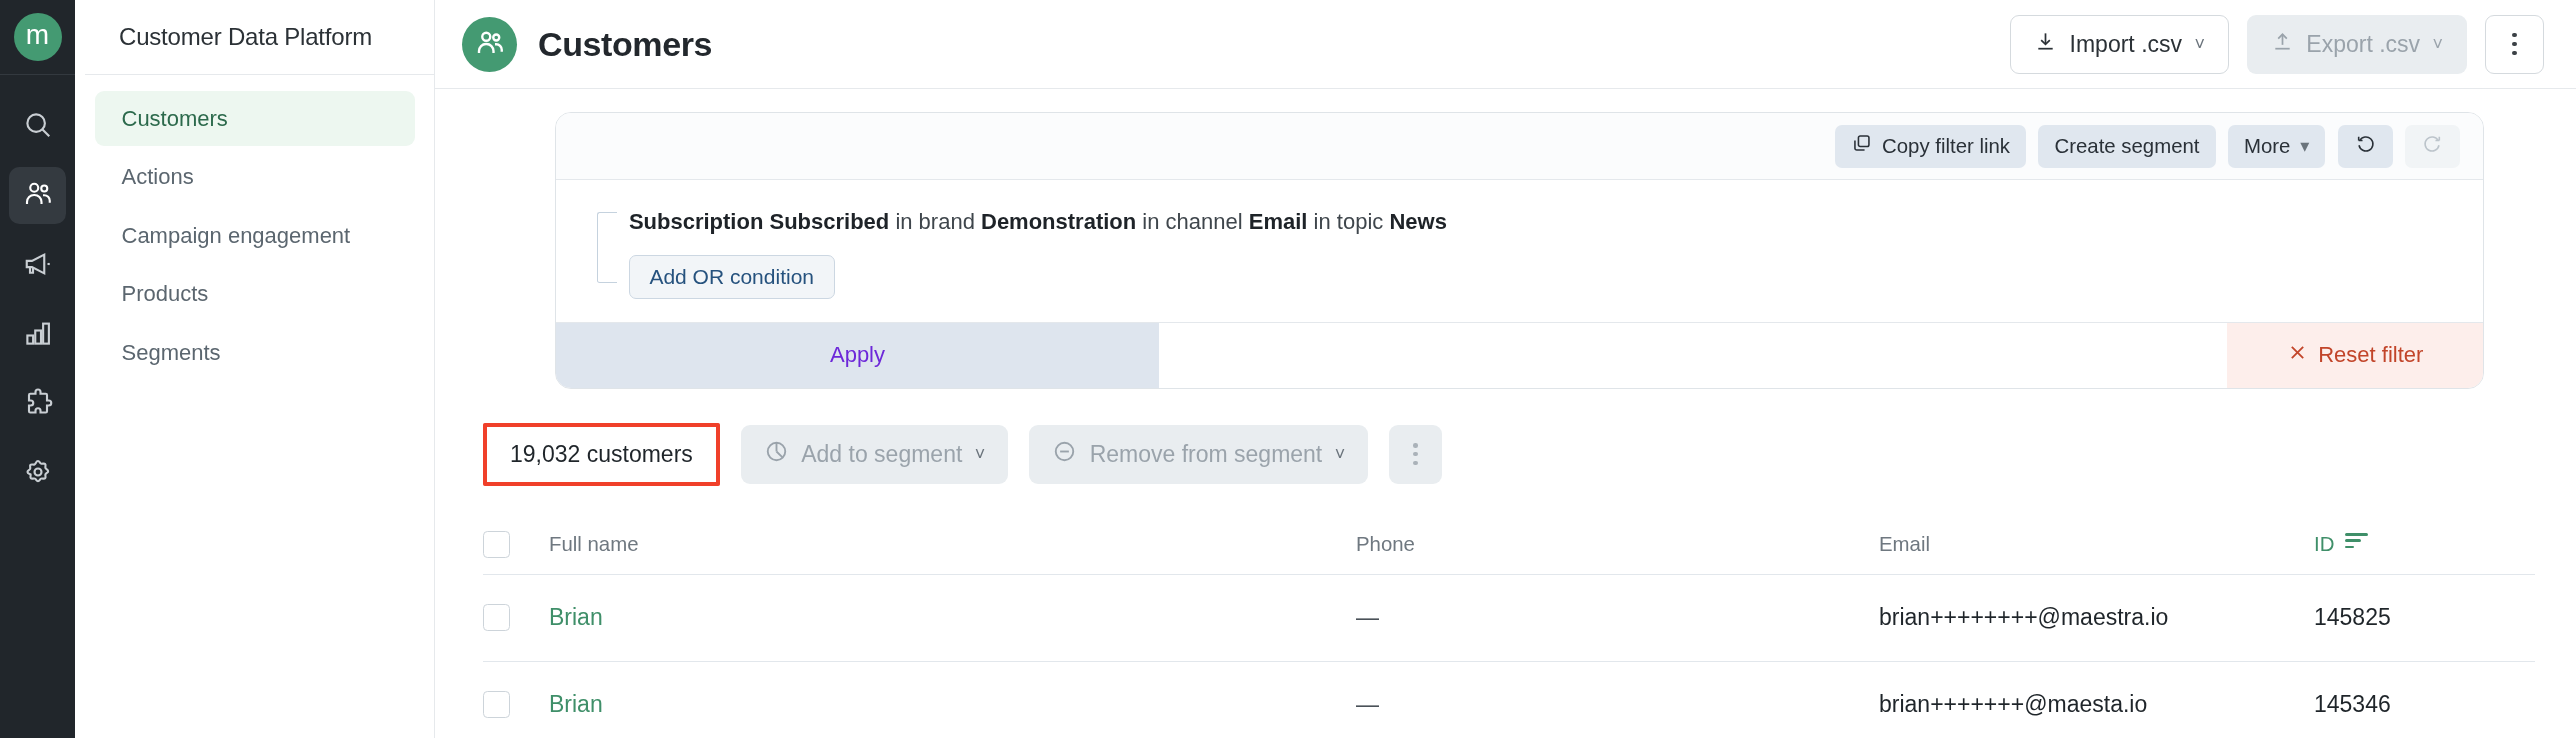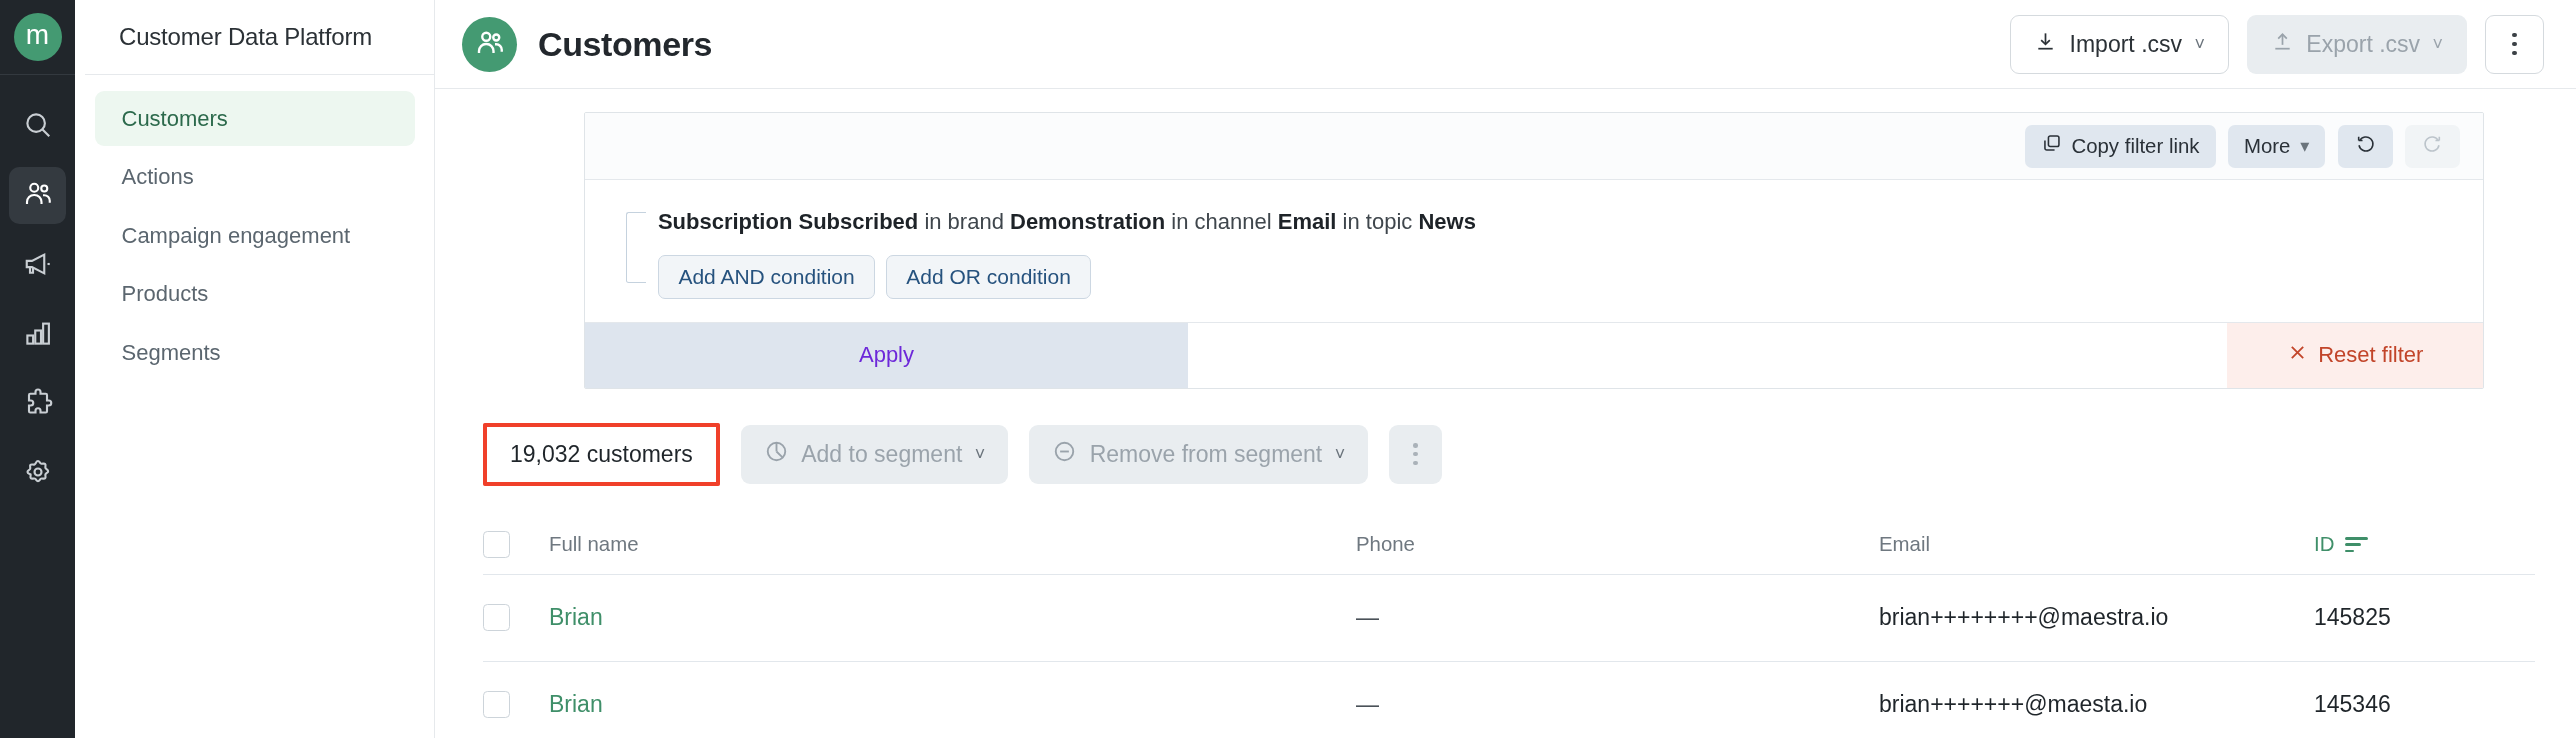--- a/index.html
+++ b/index.html
@@ -87,22 +87,22 @@
   .caret { font-size: 18px; color: #6b747c; }
   .btn.muted .caret { color: #9aa3ab; }
   .kebab { display: flex; flex-direction: column; gap: 4.4px; align-items: center; }
   .kebab i { width: 4.4px; height: 4.4px; border-radius: 50%; background: #3b4146; display: block; }
 
   
   .content { flex: 1 1 auto; padding: 23px 41px 0 41px; overflow: hidden; }
 
   
   .filter-card {
-    border: 0.9px solid #dfe4e8; border-radius: 2px; overflow: hidden;
-    background: #ffffff; margin-left: 108px; margin-right: 51px;
+    border: 0.9px solid #dfe4e8; border-radius: 16px; overflow: hidden;
+    background: #ffffff; margin-left: 79px; margin-right: 51px;
   }
   .filter-toolbar {
     height: 67px; background: #fbfcfd;
     display: flex; align-items: center; justify-content: flex-end;
     gap: 12.4px; padding: 0 23px;
     border-bottom: 0.9px solid #e4e8ec;
   }
   .fbtn {
     height: 43px; border-radius: 7px; border: none;
     background: #e0e7ef; color: #2a3138; font-size: 20.4px;
@@ -165,21 +165,21 @@
   .trow { display: flex; align-items: center; border-bottom: 0.9px solid #e2e7ec; }
   .thead { height: 59px; }
   .tbody-row { height: 87px; }
   .c-check { width: 66px; flex: 0 0 66px; display: flex; align-items: center; }
   .cbox { width: 27px; height: 27px; border: 1.8px solid #cdd4da; border-radius: 4.4px; background: #fff; }
   .c-name { flex: 0 0 807px; }
   .c-phone { flex: 0 0 523px; }
   .c-email { flex: 0 0 435px; }
   .c-id { flex: 1 1 auto; }
   .th { font-size: 20.4px; color: #6f7880; }
-  .th.sorted { color: #3f8f69; display: flex; align-items: center; gap: 10.6px; }
+  .th.sorted { color: #3f8f69; display: flex; gap: 10.6px; }
   .sort-ico { display: flex; flex-direction: column; gap: 3.5px; }
   .sort-ico i { display: block; height: 2.7px; background: #3f8f69; border-radius: 1.8px; }
   .sort-ico i:nth-child(1) { width: 23px; }
   .sort-ico i:nth-child(2) { width: 16px; }
   .sort-ico i:nth-child(3) { width: 9px; }
   .cell { font-size: 23px; color: #1f252a; }
   .cell.link { color: #3f8f69; }
   .cell.dash { color: #4a5158; }
 </style>
 </head>
@@ -323,20 +323,23 @@
       <div class="filter-card">
         <div class="filter-toolbar">
           <button class="fbtn">
             <span>
               <svg viewBox="0 0 24 24">
                   <rect x="8.5" y="3.5" width="12" height="12" rx="2"></rect>
                   <path d="M15.5 19.5h-9a2 2 0 0 1-2-2v-9"></path>
                 </svg>
             </span>
             <span>Copy filter link</span>
+          </button>
+          <button class="fbtn">
+            <span>Create segment</span>
           </button>
           <button class="fbtn">
             <span>More</span>
             <span class="caret">▾</span>
           </button>
           <button class="fbtn square">
             <span>
               <svg viewBox="0 0 24 24" stroke-width="2">
                   <path d="M4.2 8.6V4.2"></path>
                   <path d="M4.2 8.6h4.4"></path>
@@ -354,21 +357,20 @@
             </span>
           </button>
         </div>
 
         <div class="filter-body">
           <div class="cond-wrap">
             <div class="bracket"></div>
             <div class="cond-col">
               <div class="cond-text"><b>Subscription Subscribed</b><span> in brand </span><b>Demonstration</b><span> in channel </span><b>Email</b><span> in topic </span><b>News</b></div>
               <div class="cond-btns">
-                <button class="cond-btn">Add AND condition</button>
                 <button class="cond-btn">Add OR condition</button>
               </div>
             </div>
           </div>
         </div>
 
         <div class="filter-foot">
           <div class="apply-cell">
             <span>Apply</span>
           </div>

